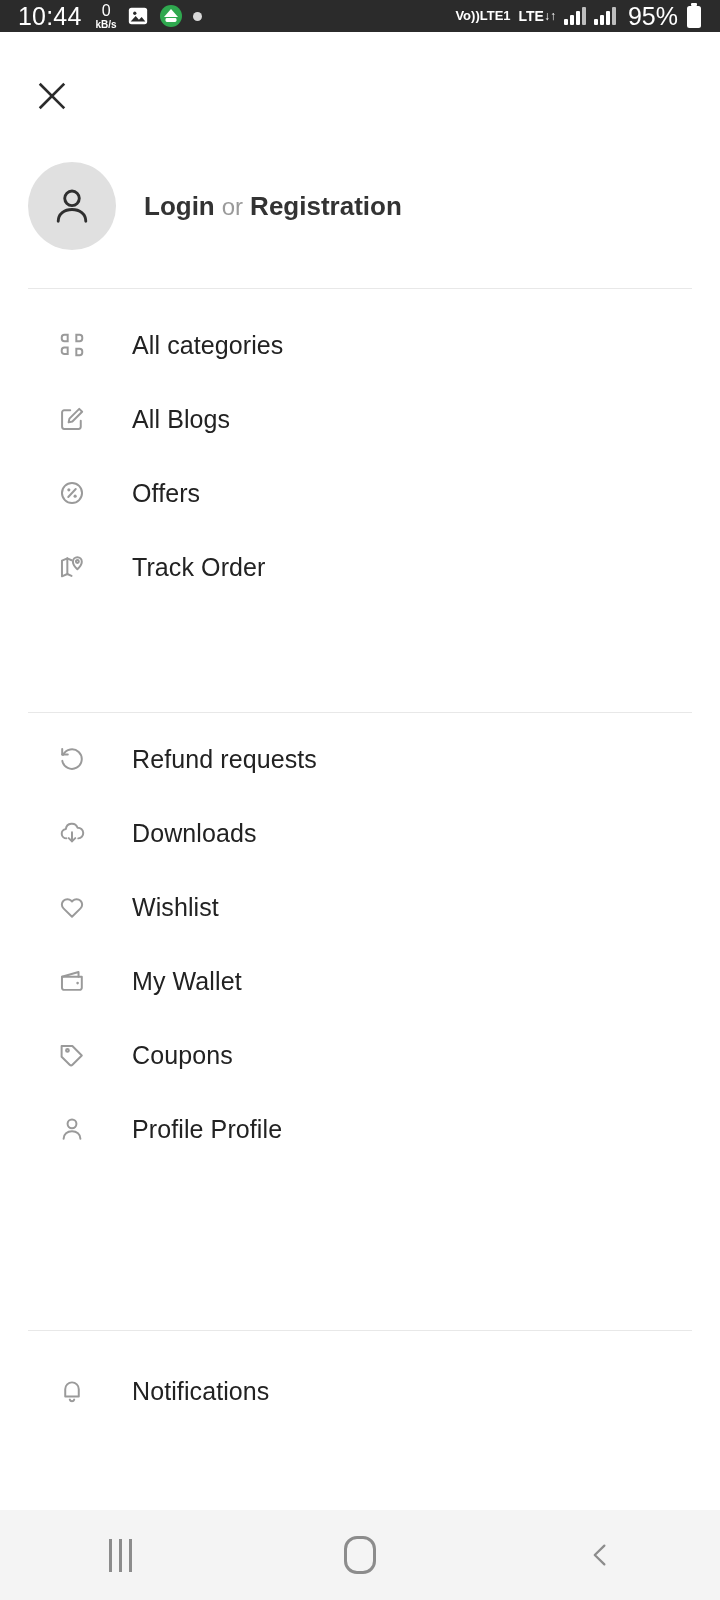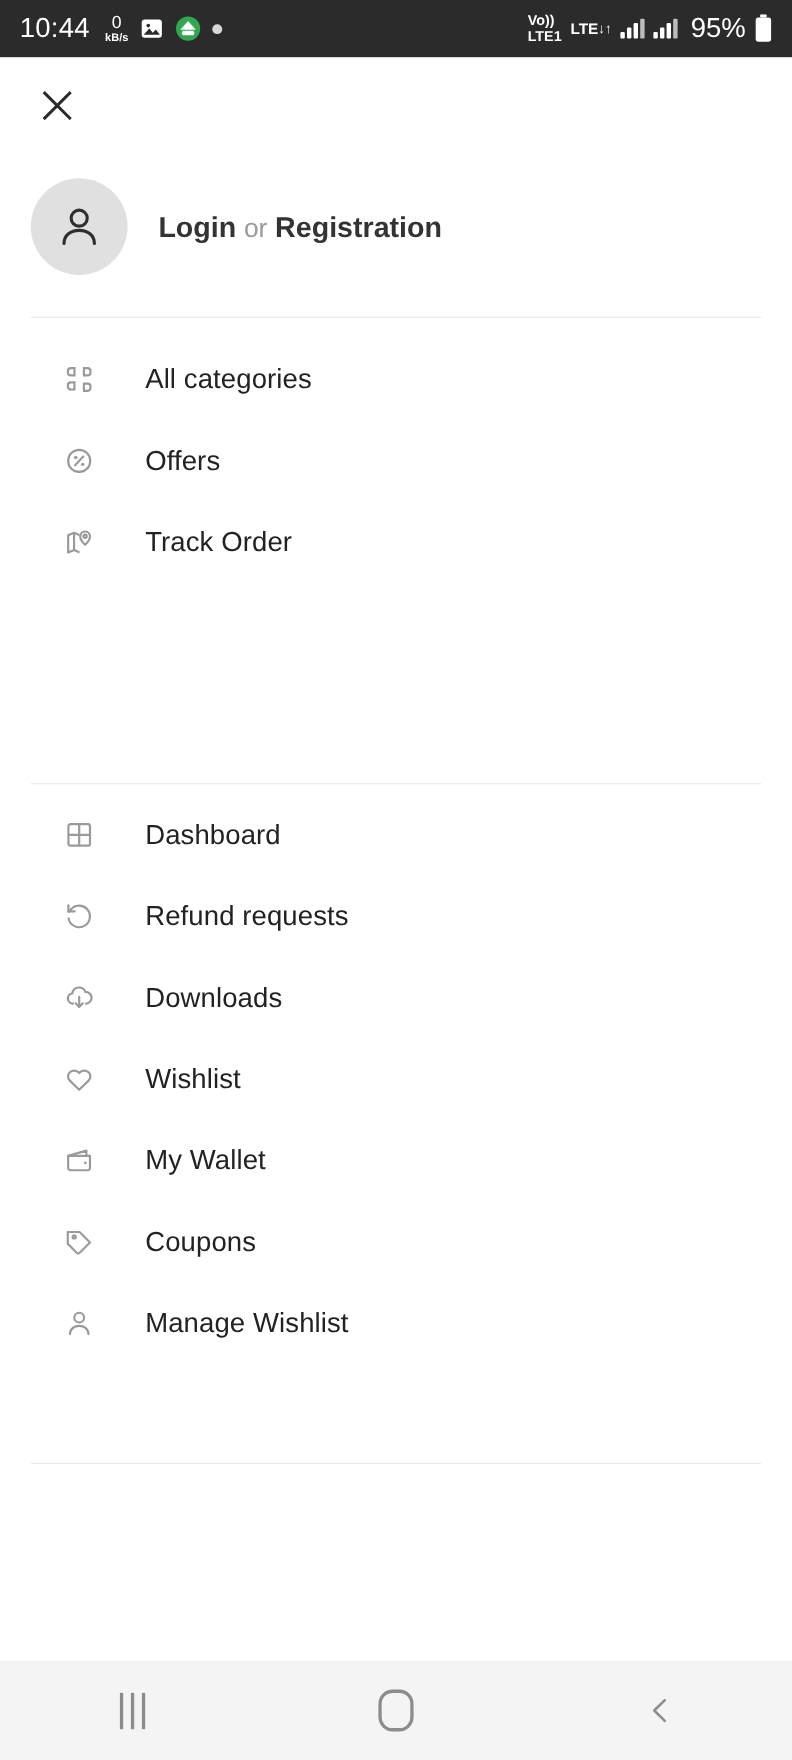--- a/index.html
+++ b/index.html
@@ -7,34 +7,34 @@
     width: 720px; height: 1600px;
     background: #ffffff;
     font-family: "Liberation Sans", sans-serif;
     overflow: hidden;
   }
   #screen { position: relative; width: 720px; height: 1600px; background:#fff; }
 
   
   .statusbar {
     position: absolute; top: 0; left: 0;
-    width: 720px; height: 52px;
+    width: 720px; height: 32px;
     background: #2b2b2b; color: #ffffff;
     display: flex; align-items: center;
     padding: 0 18px;
   }
   .sb-left { display: flex; align-items: center; gap: 10px; flex: 1; }
   .sb-right { display: flex; align-items: center; gap: 8px; }
   .sb-clock { font-size: 25px; font-weight: 400; letter-spacing: .2px; margin-right:4px;}
   .netspeed { display:flex; flex-direction:column; align-items:center; line-height:1; }
   .netspeed .num { font-size: 16px; font-weight: 500; }
   .netspeed .unit { font-size: 10px; font-weight: 700; margin-top:1px; }
   .sb-icon { display: inline-flex; align-items: center; justify-content:center; }
   .dot-icon { width: 9px; height: 9px; border-radius: 50%; background: #d8d8d8; display:inline-block; }
-  .volte { display:flex; flex-direction:column; line-height:1.05; align-items:flex-start; }
+  .volte { display:flex; flex-direction:row; line-height:1.05; align-items:flex-start; }
   .volte .r1 { font-size: 13px; font-weight: 700; }
   .volte .r2 { font-size: 13px; font-weight: 700; }
   .ltegrp { display:flex; flex-direction:row; line-height:1.05; align-items:center; }
   .ltegrp .r1 { font-size: 14px; font-weight: 700; }
   .ltegrp .r2 { font-size: 12px; font-weight: 700; }
   .bars { display:flex; align-items:flex-end; gap:2px; height:18px; }
   .bars i { display:block; width:4px; background:#fff; border-radius:1px; }
   .bars i:nth-child(1){height:6px;} .bars i:nth-child(2){height:10px;}
   .bars i:nth-child(3){height:14px;} .bars i:nth-child(4){height:18px; background:#bdbdbd;}
   .battpct { font-size: 25px; font-weight: 400; margin-left:4px; }
@@ -202,20 +202,29 @@
           <path d="M3.2 5.5a2.3 2.3 0 0 1 2.3-2.3h2.8v5.6H5.5A2.3 2.3 0 0 1 3.2 6.5z"></path>
           <path d="M15.7 3.2h2.8A2.3 2.3 0 0 1 20.8 5.5v1a2.3 2.3 0 0 1-2.3 2.3h-2.8z"></path>
           <path d="M3.2 17.5a2.3 2.3 0 0 0 2.3 2.3h2.8v-5.6H5.5a2.3 2.3 0 0 0-2.3 2.3z"></path>
           <path d="M15.7 20.8h2.8a2.3 2.3 0 0 0 2.3-2.3v-1a2.3 2.3 0 0 0-2.3-2.3h-2.8z"></path>
         </svg>
       </span>
       <span class="menu-label">All categories</span>
     </div>
 
 
+    <div class="menu-item">
+      <span class="menu-icon">
+        <svg width="28" height="28" viewBox="0 0 24 24" fill="none" stroke="#9a9a9a" stroke-width="1.7" stroke-linecap="round" stroke-linejoin="round">
+          <path d="M19.5 13.5v5.2a1.8 1.8 0 0 1-1.8 1.8H5.3a1.8 1.8 0 0 1-1.8-1.8V6.3a1.8 1.8 0 0 1 1.8-1.8h5.2"></path>
+          <path d="M18.2 3.3l2.5 2.5-8.4 8.4-3.2.7.7-3.2z"></path>
+        </svg>
+      </span>
+      <span class="menu-label">All Blogs</span>
+    </div>
 
     <div class="menu-item">
       <span class="menu-icon">
         <svg width="28" height="28" viewBox="0 0 24 24" fill="none" stroke="#9a9a9a" stroke-width="1.7" stroke-linecap="round">
           <circle cx="12" cy="12" r="8.6"></circle>
           <path d="M8.8 15.4L15.2 8.6"></path>
           <circle cx="9.3" cy="9.3" r="1.35" fill="#9a9a9a" stroke="none"></circle>
           <circle cx="14.7" cy="14.7" r="1.35" fill="#9a9a9a" stroke="none"></circle>
         </svg>
       </span>
@@ -233,29 +242,20 @@
         </svg>
       </span>
       <span class="menu-label">Track Order</span>
     </div>
   </div>
 
   <div class="divider" style="top:712px;"></div>
 
   <div class="menu-group" style="top:722px;">
 
-    <div class="menu-item">
-      <span class="menu-icon">
-        <svg width="28" height="28" viewBox="0 0 24 24" fill="none" stroke="#9a9a9a" stroke-width="1.7">
-          <rect x="3.6" y="3.6" width="16.8" height="16.8" rx="1.6"></rect>
-          <path d="M3.6 12h16.8M12 3.6v16.8"></path>
-        </svg>
-      </span>
-      <span class="menu-label">Dashboard</span>
-    </div>
 
 
     <div class="menu-item">
       <span class="menu-icon">
         <svg width="28" height="28" viewBox="0 0 24 24" fill="none" stroke="#9a9a9a" stroke-width="1.7" stroke-linecap="round" stroke-linejoin="round">
           <path d="M3.6 8.2V3.4"></path>
           <path d="M3.6 8.2h4.8"></path>
           <path d="M4.4 8.4A8.4 8.4 0 1 1 3.7 13.6"></path>
         </svg>
       </span>
@@ -303,26 +303,37 @@
       <span class="menu-label">Coupons</span>
     </div>
 
     <div class="menu-item">
       <span class="menu-icon">
         <svg width="28" height="28" viewBox="0 0 24 24" fill="none" stroke="#9a9a9a" stroke-width="1.7" stroke-linecap="round">
           <circle cx="12" cy="7.6" r="3.8"></circle>
           <path d="M4.8 20.4c0-4 3.2-6.4 7.2-6.4s7.2 2.4 7.2 6.4"></path>
         </svg>
       </span>
-      <span class="menu-label">Manage Wishlist</span>
+      <span class="menu-label">Profile Profile</span>
     </div>
   </div>
 
   <div class="divider" style="top:1330px;"></div>
 
+  <div class="menu-group" style="top:1354px;">
+    <div class="menu-item">
+      <span class="menu-icon">
+        <svg width="28" height="28" viewBox="0 0 24 24" fill="none" stroke="#9a9a9a" stroke-width="1.7" stroke-linecap="round" stroke-linejoin="round">
+          <path d="M17.8 16.8H6.2v-6.4a5.8 5.8 0 0 1 11.6 0z"></path>
+          <path d="M10.1 19.4a2 2 0 0 0 3.8 0"></path>
+        </svg>
+      </span>
+      <span class="menu-label">Notifications</span>
+    </div>
+  </div>
 
   <div class="navbar">
     <div class="nav-btn">
       <span class="recents">
           <i></i>
           <i></i>
           <i></i>
         </span>
     </div>
     <div class="nav-btn">

